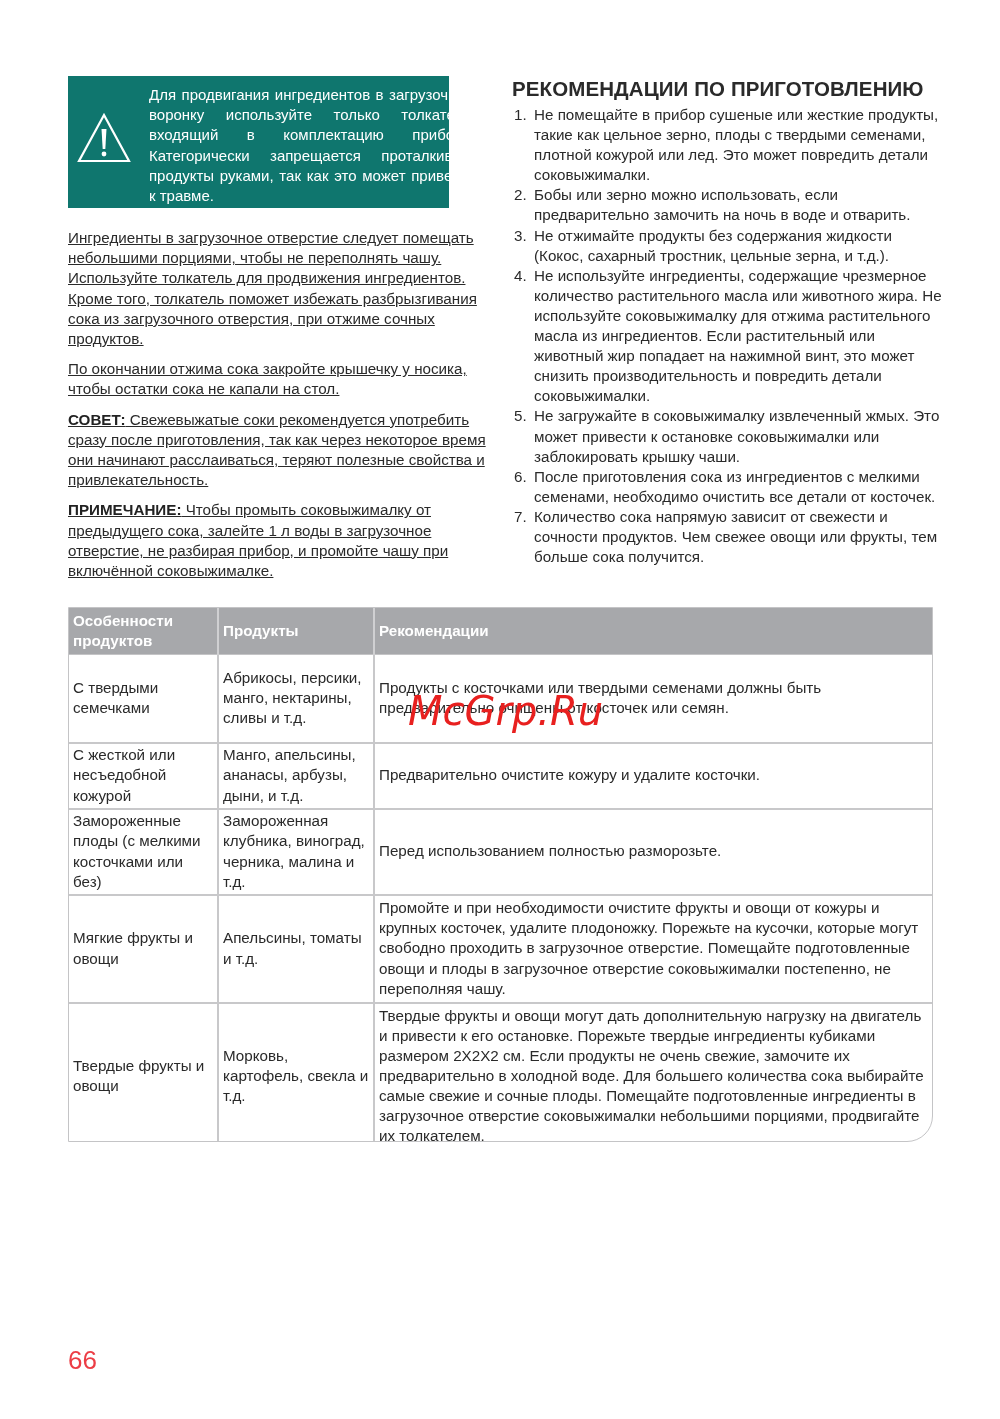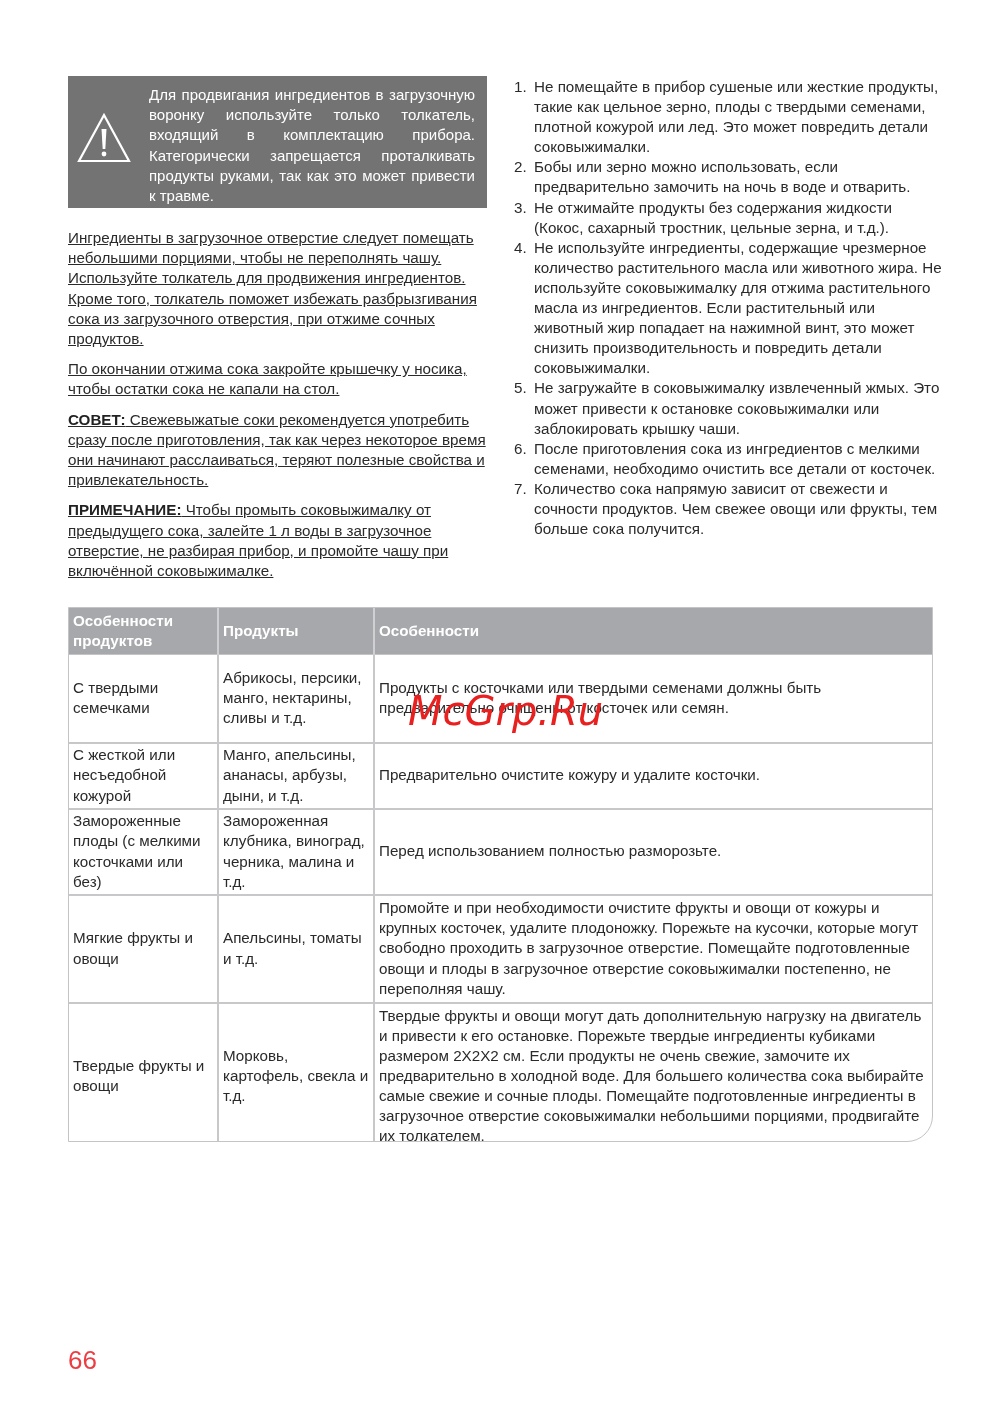--- a/index.html
+++ b/index.html
@@ -1,19 +1,19 @@
 <!DOCTYPE html>
 <html><head>
 <meta charset="utf-8">
 <style>
   html, body { margin: 0; padding: 0; background: #ffffff; }
   body { width: 1000px; height: 1419px; position: relative; overflow: hidden;
          font-family: "Liberation Sans", "DejaVu Sans", sans-serif; color: #2a2a2a; }
-  .warning-box { position: absolute; left: 68px; top: 76px; width: 419px; height: 132px;
-                 background: #737373; color: #fff; }
+  .warning-box { position: absolute; left: 68px; top: 76px; width: 381px; height: 132px;
+                 background: #0f766e; color: #fff; }
   .warning-icon { position: absolute; left: 8px; top: 36px; width: 56px; height: 52px; }
   .warning-text { position: absolute; left: 81px; top: 9px; width: 326px; font-size: 15px;
                   line-height: 20.2px; text-align: justify; }
   .left-col { position: absolute; left: 68px; top: 228px; width: 420px; font-size: 15.2px; line-height: 20.2px; text-decoration: underline; }
   .left-col p { margin: 0 0 10px 0; }
   .left-col b { font-weight: bold; color: #222; }
   .right-col { position: absolute; left: 512px; top: 77px; width: 430px; }
   .section-title { font-size: 20.5px; font-weight: bold; color: #2a2a2a; margin: 0 0 4px 0; letter-spacing: 0.1px; }
   .rec-list { list-style: none; margin: 0; padding: 0; font-size: 15.2px; line-height: 20.1px; }
   .rec-list li { position: relative; padding-left: 22px; }
@@ -44,38 +44,39 @@
 </div>
 
 <div class="left-col">
   <p>Ингредиенты в загрузочное отверстие следует помещать небольшими порциями, чтобы не переполнять чашу. Используйте толкатель для продвижения ингредиентов. Кроме того, толкатель поможет избежать разбрызгивания сока из загрузочного отверстия, при отжиме сочных продуктов.</p>
   <p>По окончании отжима сока закройте крышечку у носика, чтобы остатки сока не капали на стол.</p>
   <p><b>СОВЕТ:</b><span> Свежевыжатые соки рекомендуется употребить сразу после приготовления, так как через некоторое время они начинают расслаиваться, теряют полезные свойства и привлекательность.</span></p>
   <p><b>ПРИМЕЧАНИЕ:</b><span> Чтобы промыть соковыжималку от предыдущего сока, залейте 1 л воды в загрузочное отверстие, не разбирая прибор, и промойте чашу при включённой соковыжималке.</span></p>
 </div>
 
 <div class="right-col">
+  <h2 class="section-title">РЕКОМЕНДАЦИИ ПО ПРИГОТОВЛЕНИЮ</h2>
   <ol class="rec-list">
     <li><span class="rec-num">1.</span><span>Не помещайте в прибор сушеные или жесткие продукты, такие как цельное зерно, плоды с твердыми семенами, плотной кожурой или лед. Это может повредить детали соковыжималки.</span></li>
     <li><span class="rec-num">2.</span><span>Бобы или зерно можно использовать, если предварительно замочить на ночь в воде и отварить.</span></li>
     <li><span class="rec-num">3.</span><span>Не отжимайте продукты без содержания жидкости (Кокос, сахарный тростник, цельные зерна, и т.д.).</span></li>
     <li><span class="rec-num">4.</span><span>Не используйте ингредиенты, содержащие чрезмерное количество растительного масла или животного жира. Не используйте соковыжималку для отжима растительного масла из ингредиентов. Если растительный или животный жир попадает на нажимной винт, это может снизить производительность и повредить детали соковыжималки.</span></li>
     <li><span class="rec-num">5.</span><span>Не загружайте в соковыжималку извлеченный жмых. Это может привести к остановке соковыжималки или заблокировать крышку чаши.</span></li>
     <li><span class="rec-num">6.</span><span>После приготовления сока из ингредиентов с мелкими семенами, необходимо очистить все детали от косточек.</span></li>
     <li><span class="rec-num">7.</span><span>Количество сока напрямую зависит от свежести и сочности продуктов. Чем свежее овощи или фрукты, тем больше сока получится.</span></li>
   </ol>
 </div>
 
 <div class="table-wrap">
   <table>
     <thead>
       <tr>
         <th class="col1">Особенности продуктов</th>
         <th class="col2">Продукты</th>
-        <th>Особенности</th>
+        <th>Рекомендации</th>
       </tr>
     </thead>
     <tbody>
       <tr style="height:88px">
         <td>С твердыми семечками</td>
         <td>Абрикосы, персики, манго, нектарины, сливы и т.д.</td>
         <td>Продукты с косточками или твердыми семенами должны быть предварительно очищены от косточек или семян.</td>
       </tr>
       <tr style="height:66px">
         <td>С жесткой или несъедобной кожурой</td>

